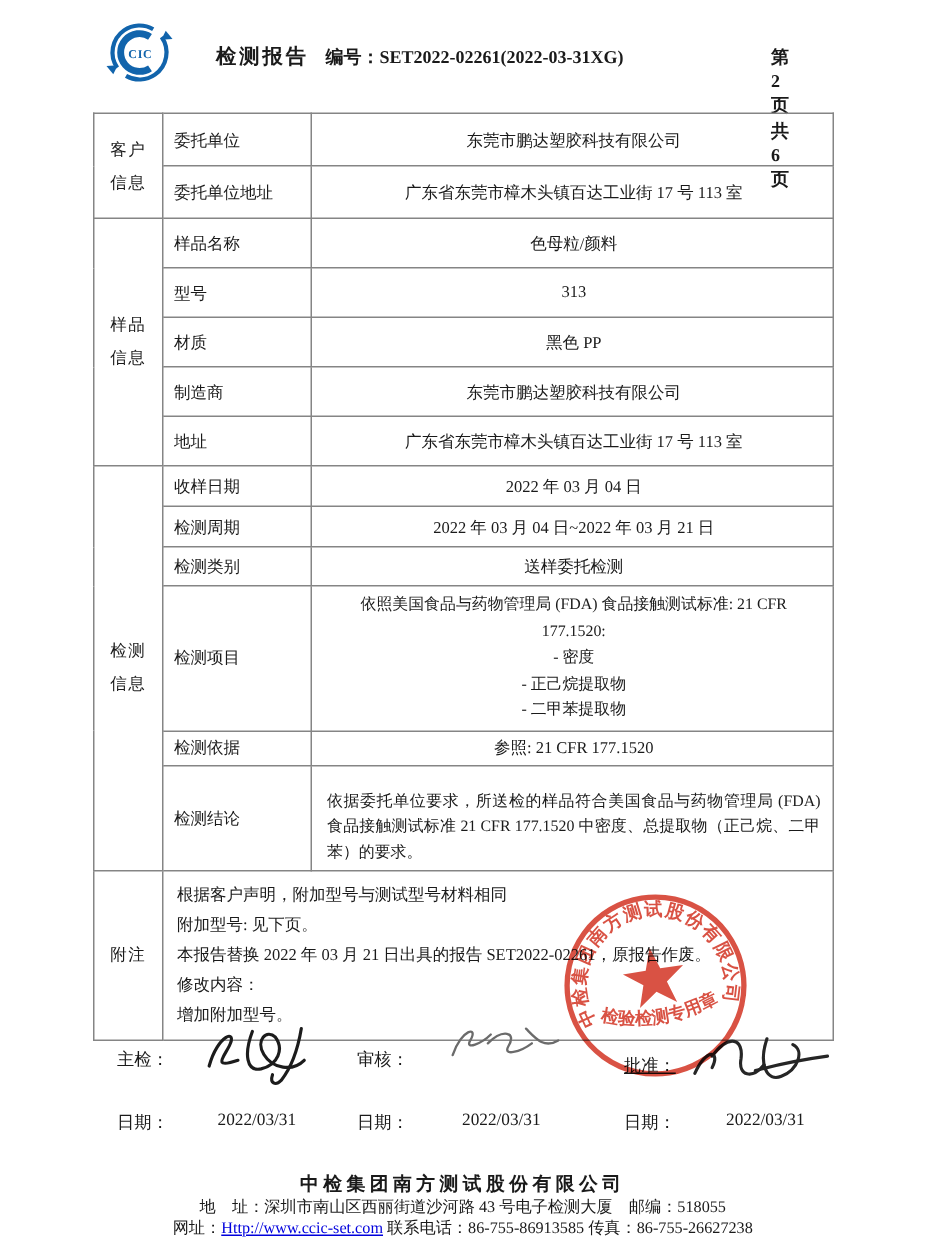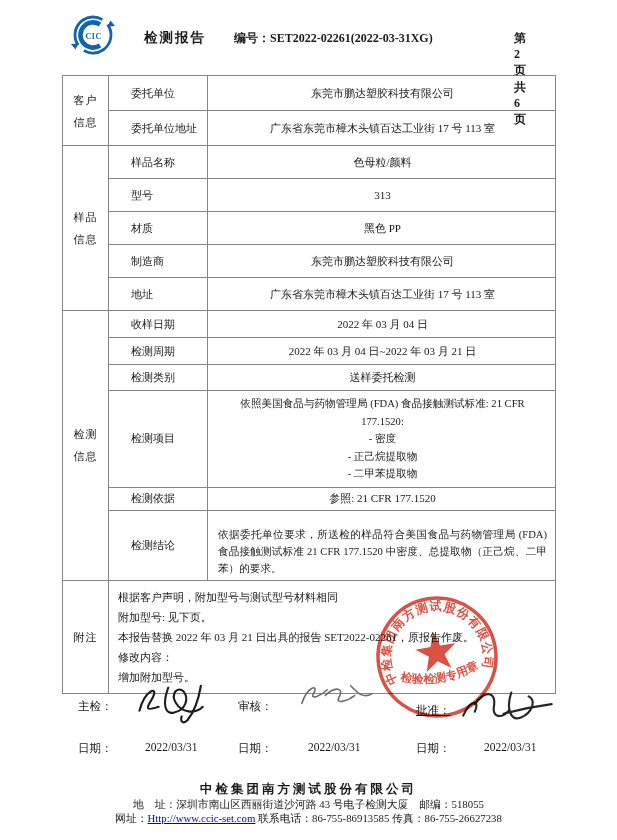--- a/index.html
+++ b/index.html
@@ -4,28 +4,28 @@
 <style>
   * { margin:0; padding:0; box-sizing:border-box; }
   html,body { background:#ffffff; }
   body { font-family:"Liberation Serif","DejaVu Serif",serif; color:#1a1a1a; }
   .page { position:relative; width:617px; height:840px; background:#fff; overflow:hidden; }
 
   
   .hdr { position:absolute; left:0; top:0; width:493px; height:70px; }
   .logo { position:absolute; left:68px; top:14px; width:50px; height:44px; }
   .hdr-title { position:absolute; left:144px; top:29px; font-size:13.5px; font-weight:bold; letter-spacing:2px; }
-  .hdr-no { position:absolute; left:234px; top:30px; font-size:12px; font-weight:bold; }
+  .hdr-no { position:absolute; left:217px; top:30px; font-size:12px; font-weight:bold; }
   .hdr-page { position:absolute; left:468px; top:30px; font-size:12px; font-weight:bold; letter-spacing:1px;margin-left:46px; }
 
   
   table.rep { position:absolute; left:62px; top:75px; width:493px; border-collapse:collapse; table-layout:fixed; }
   table.rep td { border:1px solid #858585; font-size:11px; vertical-align:middle; }
   td.sec { text-align:center; white-space:pre-line; line-height:22px; letter-spacing:1px; }
-  td.lab { padding-left:22px;font-family:Liberation Mono, monospace; }
+  td.lab { padding-left:7px;font-family:Liberation Mono, monospace; }
   td.val { padding-left:10px; padding-right:8px;text-align:center; }
   td.val.multi { white-space:pre-line; line-height:17.5px; padding-top:4px; padding-bottom:4px; font-size:10.6px; }
   td.val.just { text-align:justify; line-height:17px; padding-top:15px; padding-bottom:3px; font-size:10.6px; }
   td.notes-val { padding:6px 10px 6px 9px; white-space:pre-line; line-height:20px; vertical-align:middle; font-size:10.8px; }
   tr.h35 { height:35px; } tr.h33 { height:33px; } tr.h27 { height:27px; }
   tr.h26 { height:26px; } tr.h85 { height:85px; } tr.h23 { height:23px; }
   tr.h47 { height:47px; } tr.h100 { height:100px; }
 
   
   .sig-label { position:absolute; font-size:11.5px; }

